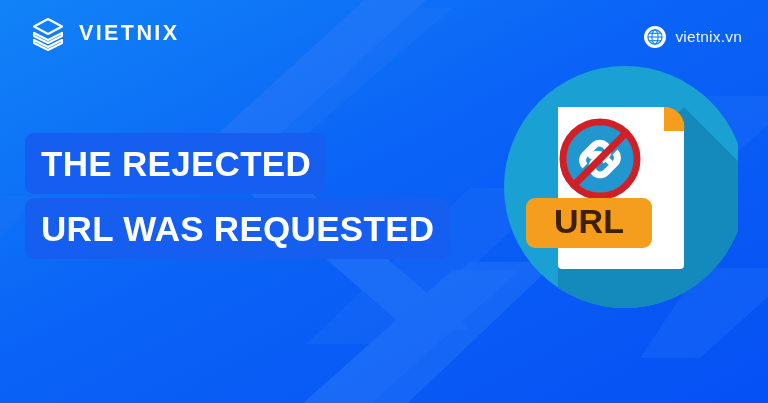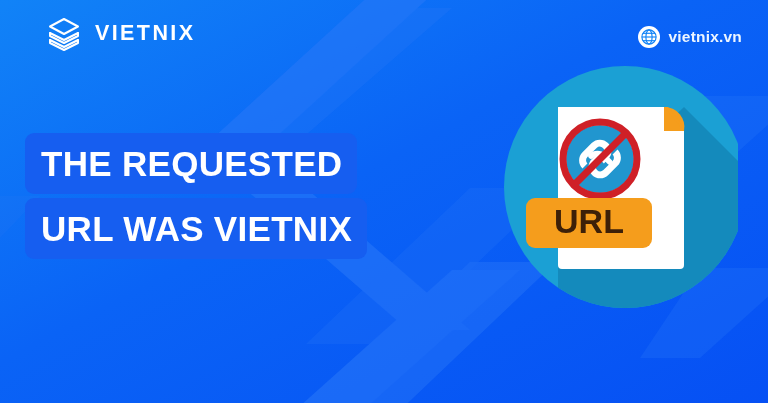--- a/index.html
+++ b/index.html
@@ -35,21 +35,21 @@
     position: absolute;
     top: 0;
     left: 0;
     width: 768px;
     height: 72px;
     z-index: 6;
   }
 
   .brand {
     position: absolute;
-    left: 44px;
+    left: 28px;
     top: 14px;
     display: flex;
     align-items: center;
     gap: 11px;
   }
   .brand-mark {
     width: 40px;
     height: 40px;
     display: block;
   }
@@ -72,21 +72,21 @@
   }
   .globe-icon {
     width: 22px;
     height: 22px;
     display: block;
     flex: 0 0 auto;
   }
   .site-ref-label {
     color: #eef6ff;
     font-size: 15.5px;
-    font-weight: bold;
+    font-weight: normal;
     letter-spacing: 0.2px;
     line-height: 1;
     white-space: nowrap;
     text-align: right;
   }
 
   
   .headline {
     position: absolute;
     left: 25px;
@@ -186,22 +186,22 @@
           <line x1="4.9" y1="7.3" x2="17.1" y2="7.3"></line>
           <line x1="4.9" y1="14.7" x2="17.1" y2="14.7"></line>
         </g>
       </svg>
       <span class="site-ref-label">vietnix.vn</span>
     </div>
 
   </div>
 
   <div class="headline">
-    <span class="headline-line">THE REQUESTED</span>
-    <span class="headline-line">URL WAS VIETNIX</span>
+    <span class="headline-line">THE REJECTED</span>
+    <span class="headline-line">URL WAS REQUESTED</span>
   </div>
 
   <div class="illustration">
     <svg viewBox="0 0 260 260" aria-hidden="true">
       <defs>
         <clipPath id="circClip">
           <circle cx="147" cy="130" r="121"></circle>
         </clipPath>
       </defs>
 

